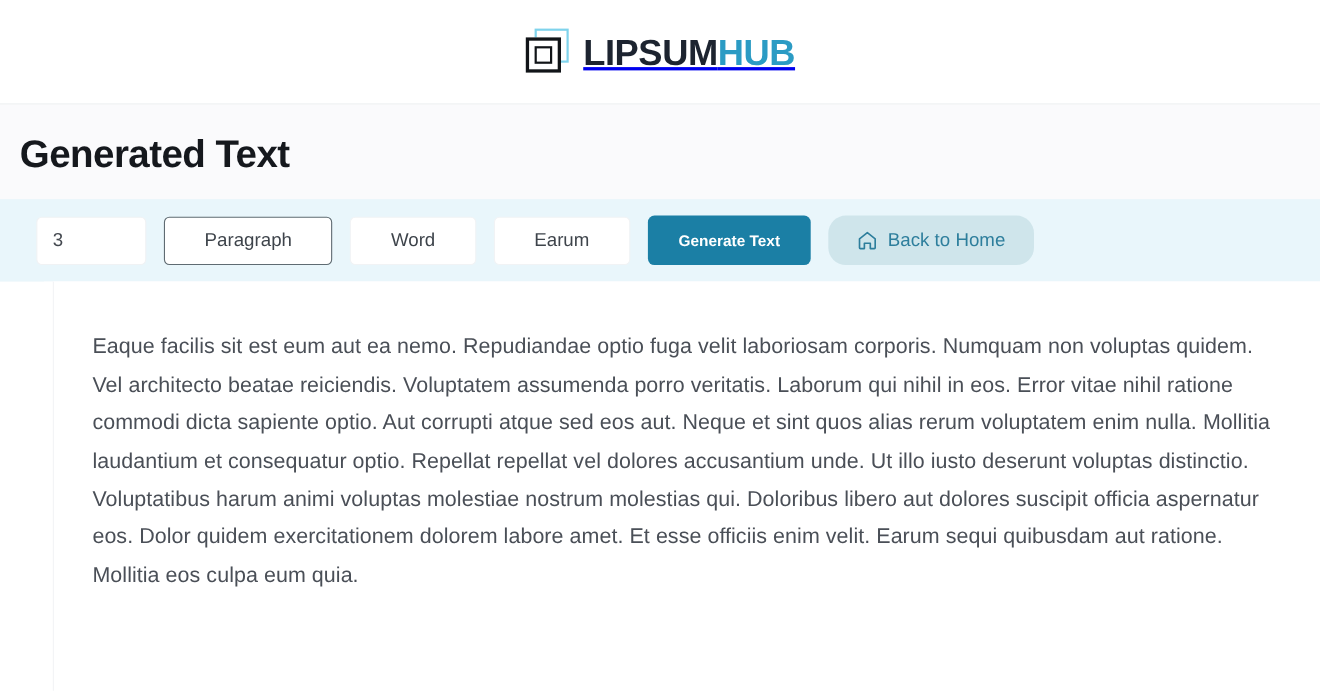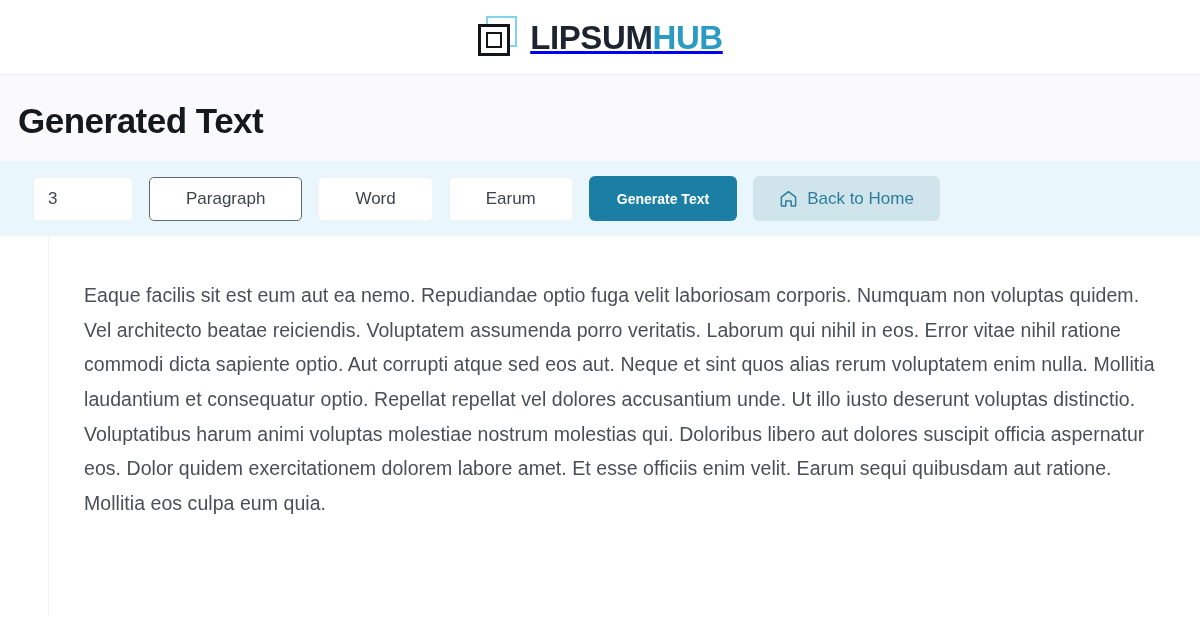--- a/index.html
+++ b/index.html
@@ -7,21 +7,21 @@
   html, body {
     width: 1200px;
     height: 628px;
     overflow: hidden;
     background: #ffffff;
     font-family: "Liberation Sans", sans-serif;
   }
 
   
   .navbar {
-    height: 75px;
+    height: 95px;
     background: #ffffff;
     border-bottom: 1px solid #eceef0;
     display: flex;
     align-items: center;
     justify-content: center;
     position: relative;
   }
 
   .brand {
     display: flex;
@@ -144,21 +144,21 @@
     cursor: pointer;
     display: inline-flex;
     align-items: center;
     justify-content: center;
   }
 
   .ghost-btn {
     height: 45px;
     padding: 10px 26px;
     border: none;
-    border-radius: 6px;
+    border-radius: 16px;
     background: #cfe5eb;
     color: #2d7e9c;
     font-size: 17px;
     font-family: "Liberation Sans", sans-serif;
     cursor: pointer;
     display: inline-flex;
     align-items: center;
     justify-content: center;
     gap: 9px;
     text-decoration: none;

